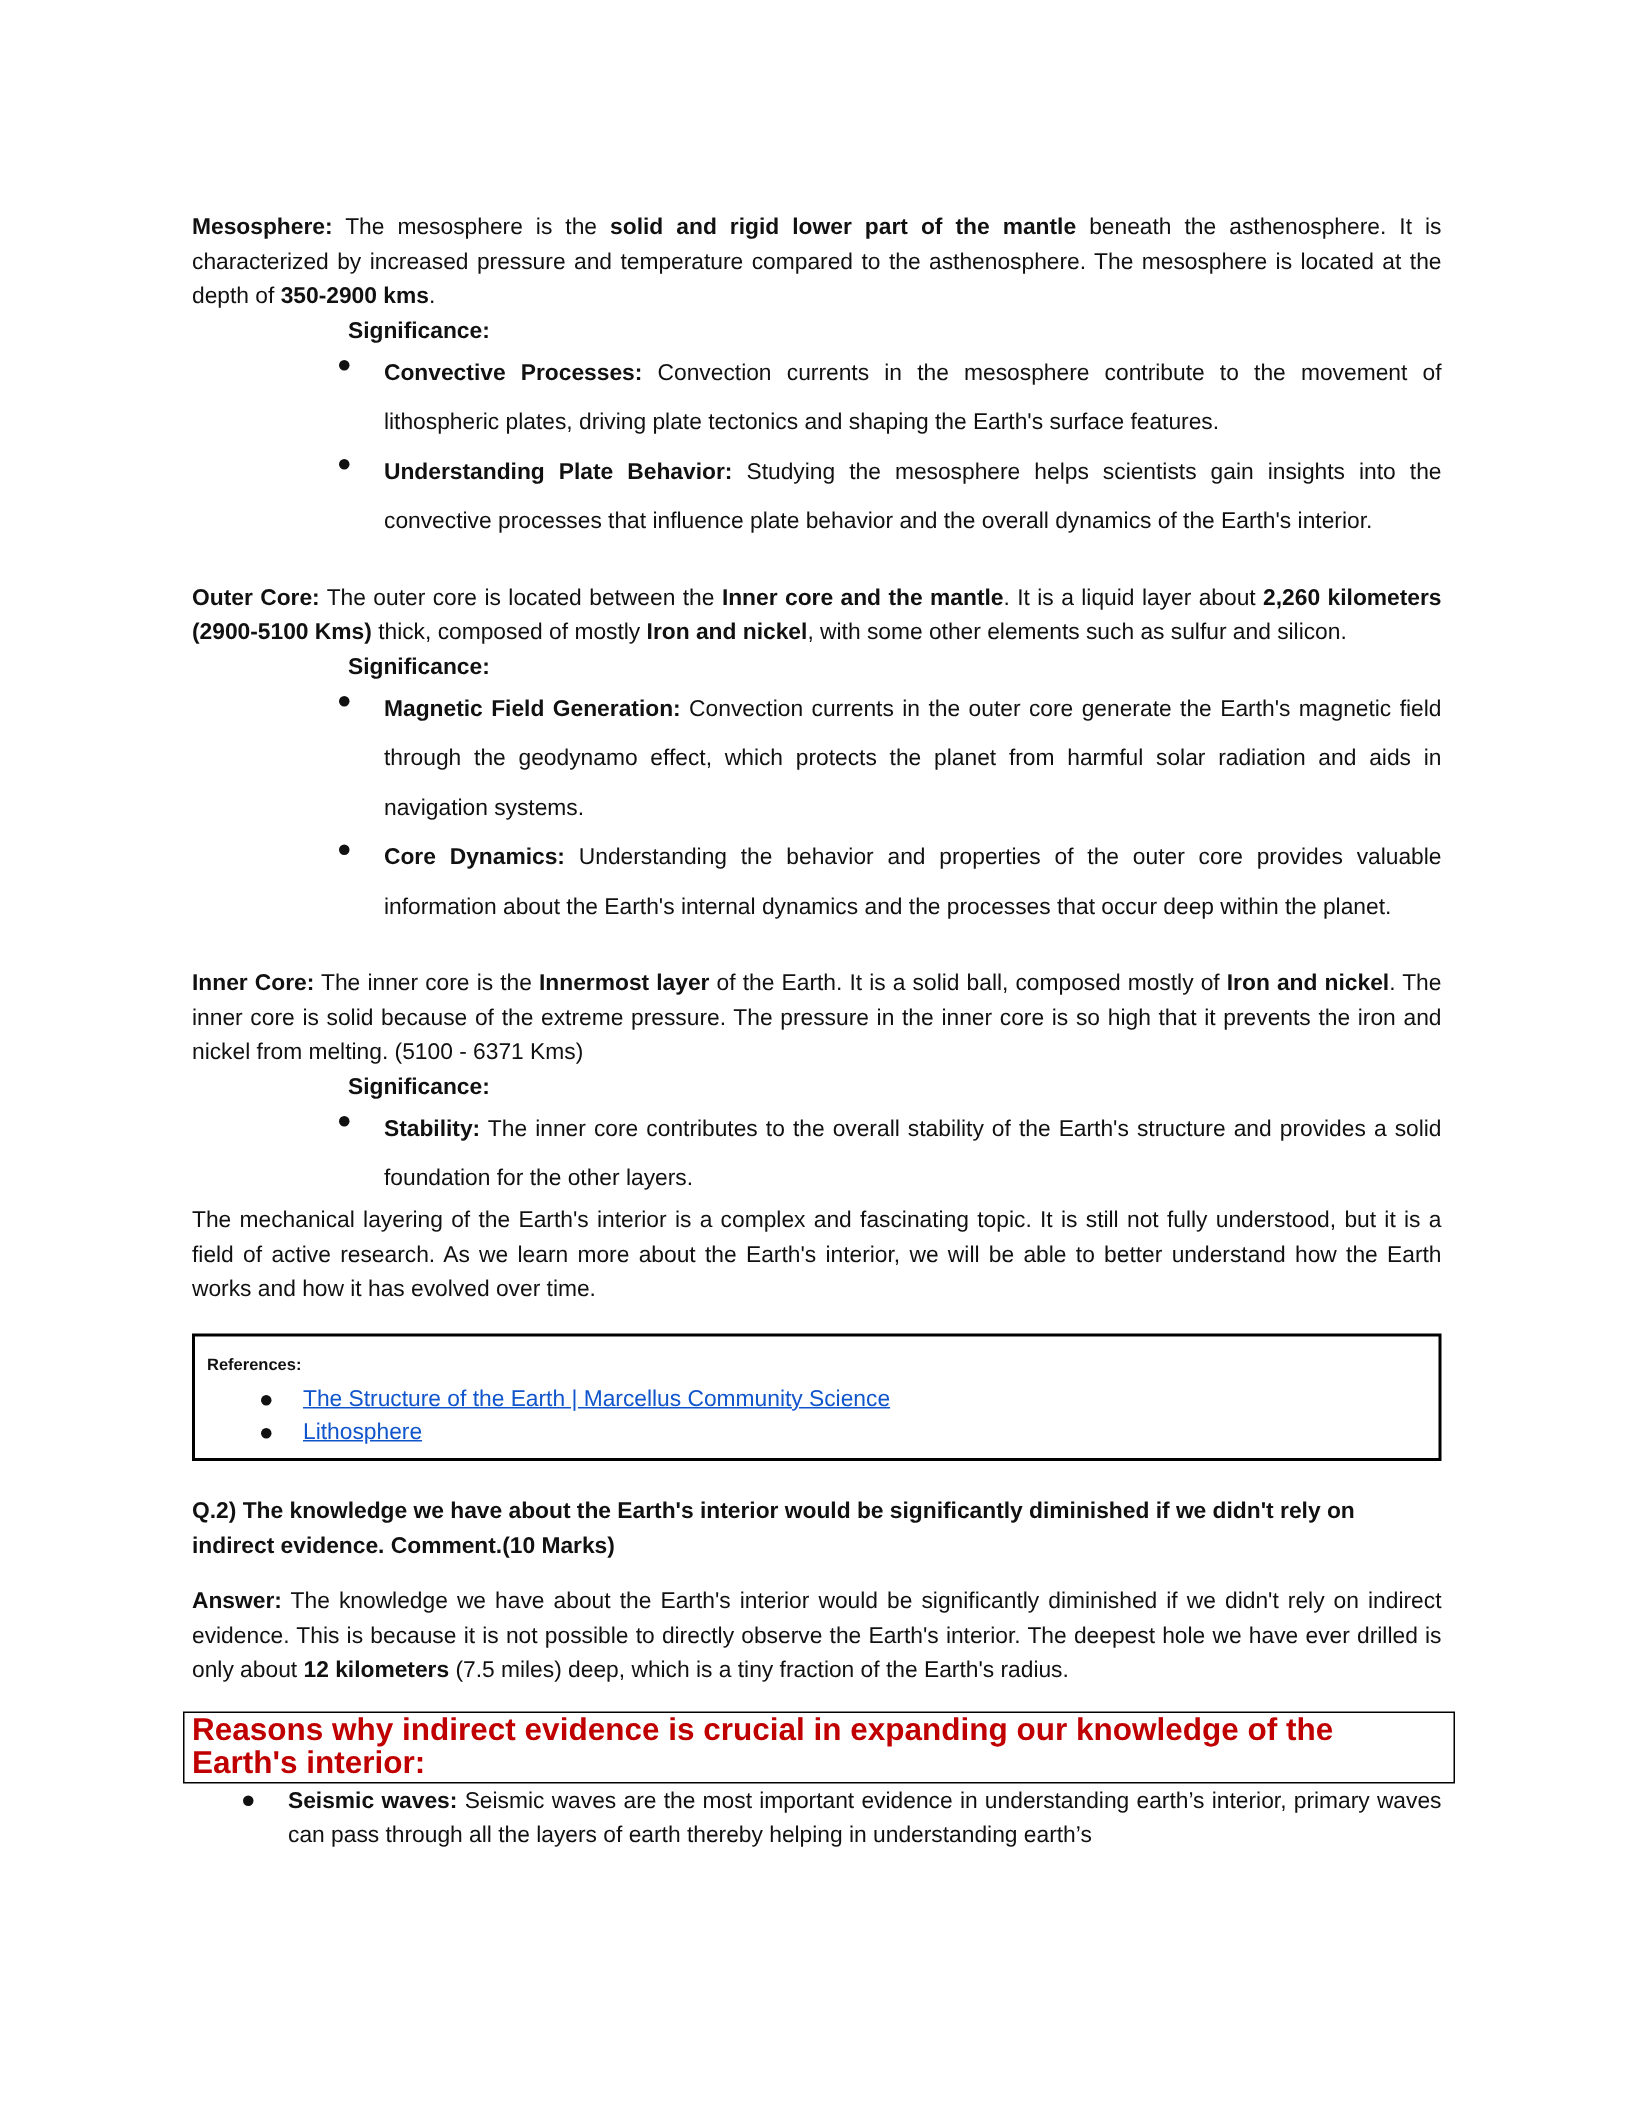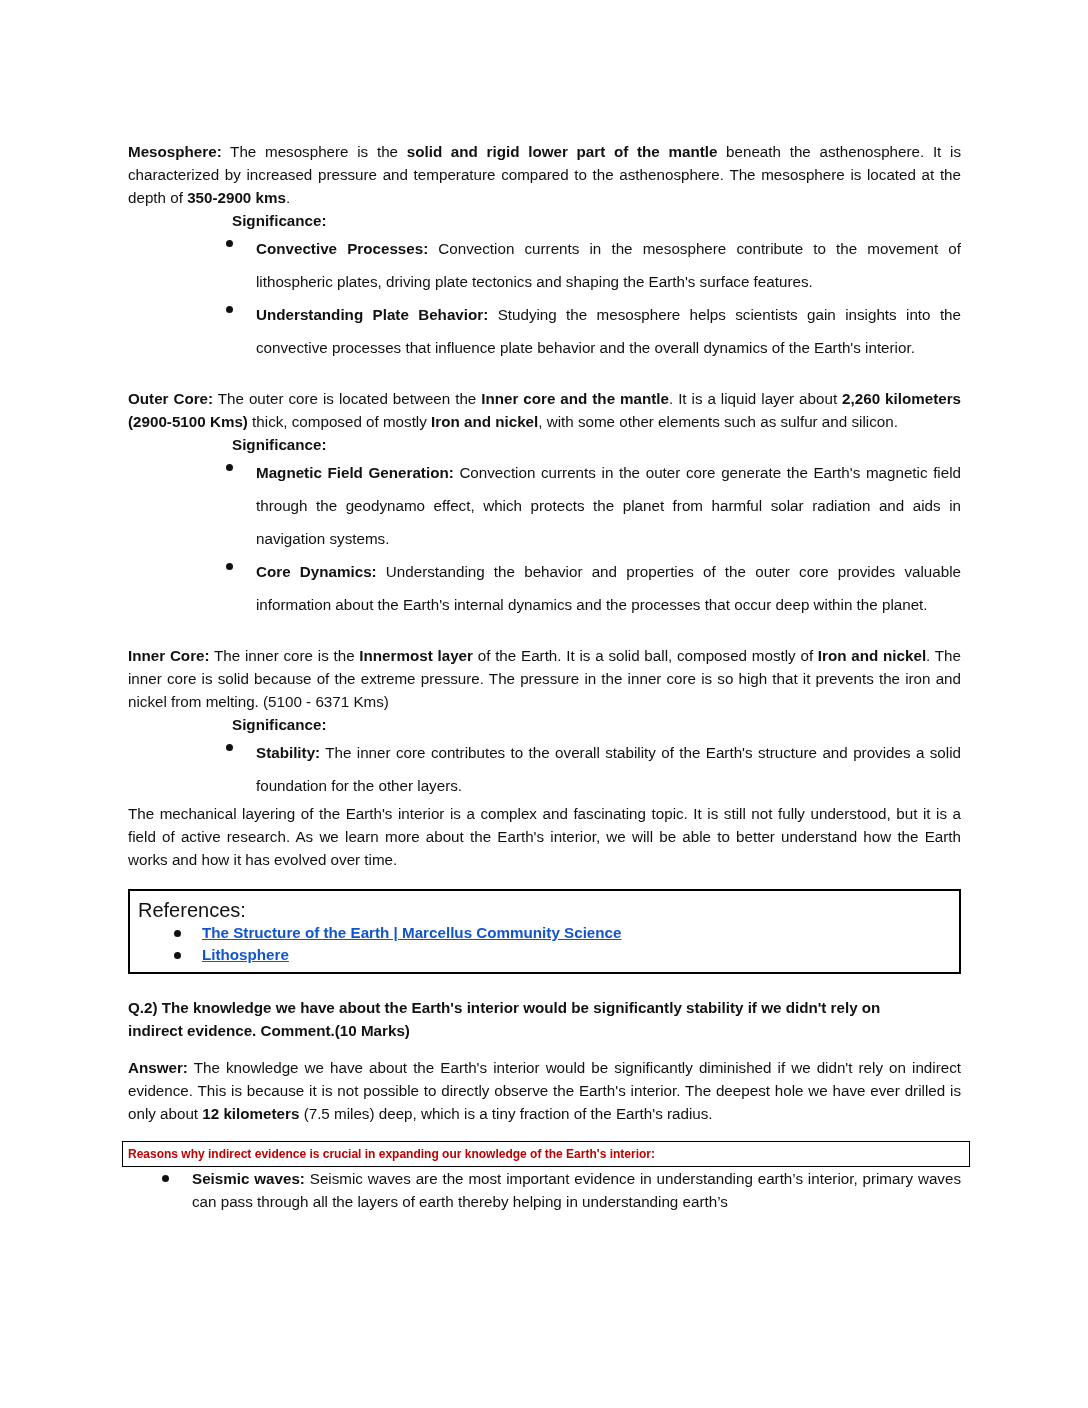--- a/index.html
+++ b/index.html
@@ -18,33 +18,33 @@
   .sig { margin-left: 104px; font-weight: bold; font-size: 15.2px; line-height: 23px; }
   ul.bul { list-style: none; margin: 0; padding: 0 0 0 128px; }
   ul.bul li { position: relative; font-size: 15.2px; line-height: 33px; text-align: justify; }
   ul.bul li::before {
     content: ""; position: absolute; left: -30px; top: 8px;
     width: 7px; height: 7px; border-radius: 50%; background: #111;
   }
   .ref-box {
     border: 2.5px solid #000; padding: 8px 8px 6px 8px; margin: 18px 0 22px 0;
   }
-  .ref-title { font-weight: normal; font-size: 20px; line-height: 23px; }
-  ul.refs { list-style: none; margin: 0; padding: 0 0 0 64px; font-weight: bold; }
+  .ref-title { font-weight: bold; font-size: 11px; line-height: 23px; }
+  ul.refs { list-style: none; margin: 0; padding: 0 0 0 64px; }
   ul.refs li { position: relative; font-size: 15.2px; line-height: 22px; }
   ul.refs li::before {
     content: ""; position: absolute; left: -28px; top: 8px;
     width: 7px; height: 7px; border-radius: 50%; background: #111;
   }
   ul.refs a { color: #1155cc; text-decoration: underline; }
   .q { font-weight: bold; font-size: 15.2px; line-height: 23px; margin-bottom: 14px; }
   .q-row2 { display: flex; }
   .red-box {
     border: 1.5px solid #000; margin: 16px -9px 0 -6px; padding: 1px 5px;
-    color: #c00000; font-weight: bold; font-size: 12px; line-height: 22px;
+    color: #c00000; font-weight: bold; font-size: 21px; line-height: 22px;
   }
   ul.bul2 { list-style: none; margin: 0; padding: 0 0 0 64px; }
   ul.bul2 li { position: relative; font-size: 15.2px; line-height: 23px; text-align: justify; }
   ul.bul2 li::before {
     content: ""; position: absolute; left: -30px; top: 8px;
     width: 7px; height: 7px; border-radius: 50%; background: #111;
   }
 </style>
 </head>
 <body>
@@ -80,21 +80,21 @@
 
   <div class="ref-box">
     <div class="ref-title">References:</div>
     <ul class="refs">
       <li><a>The Structure of the Earth | Marcellus Community Science</a></li>
       <li><a>Lithosphere</a></li>
     </ul>
   </div>
 
   <div class="q">
-    <div>Q.2) The knowledge we have about the Earth's interior would be significantly stability if we didn't rely on</div>
+    <div>Q.2) The knowledge we have about the Earth's interior would be significantly diminished if we didn't rely on</div>
     <div class="q-row2">
       <span>indirect evidence. Comment.</span>
       <span>(10 Marks)</span>
     </div>
   </div>
 
   <p class="p"><b>Answer:</b><span> The knowledge we have about the Earth's interior would be significantly diminished if we didn't rely on indirect evidence. This is because it is not possible to directly observe the Earth's interior. The deepest hole we have ever drilled is only about </span><b>12 kilometers</b><span> (7.5 miles) deep, which is a tiny fraction of the Earth's radius.</span></p>
 
   <div class="red-box">Reasons why indirect evidence is crucial in expanding our knowledge of the Earth's interior:</div>
   <ul class="bul2">

